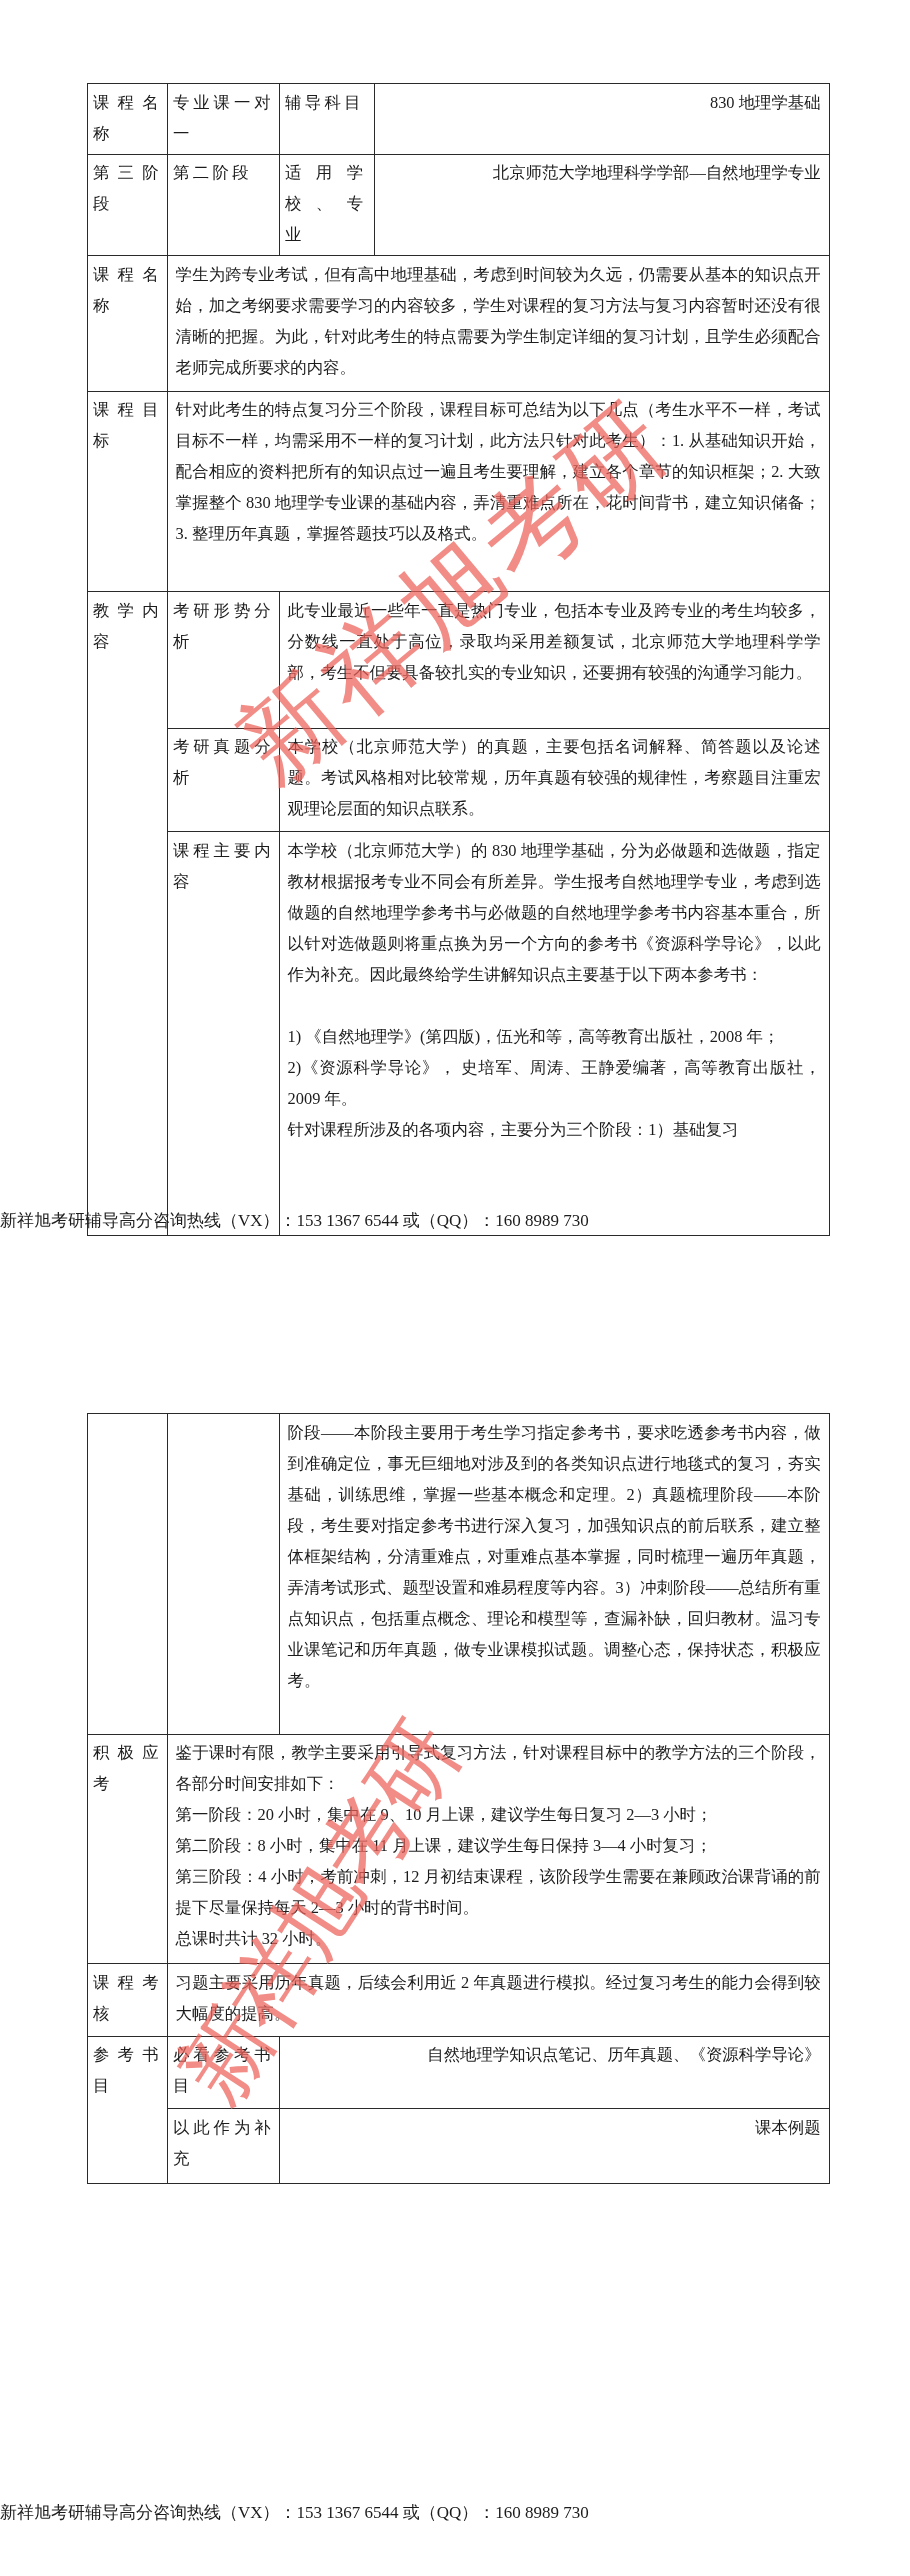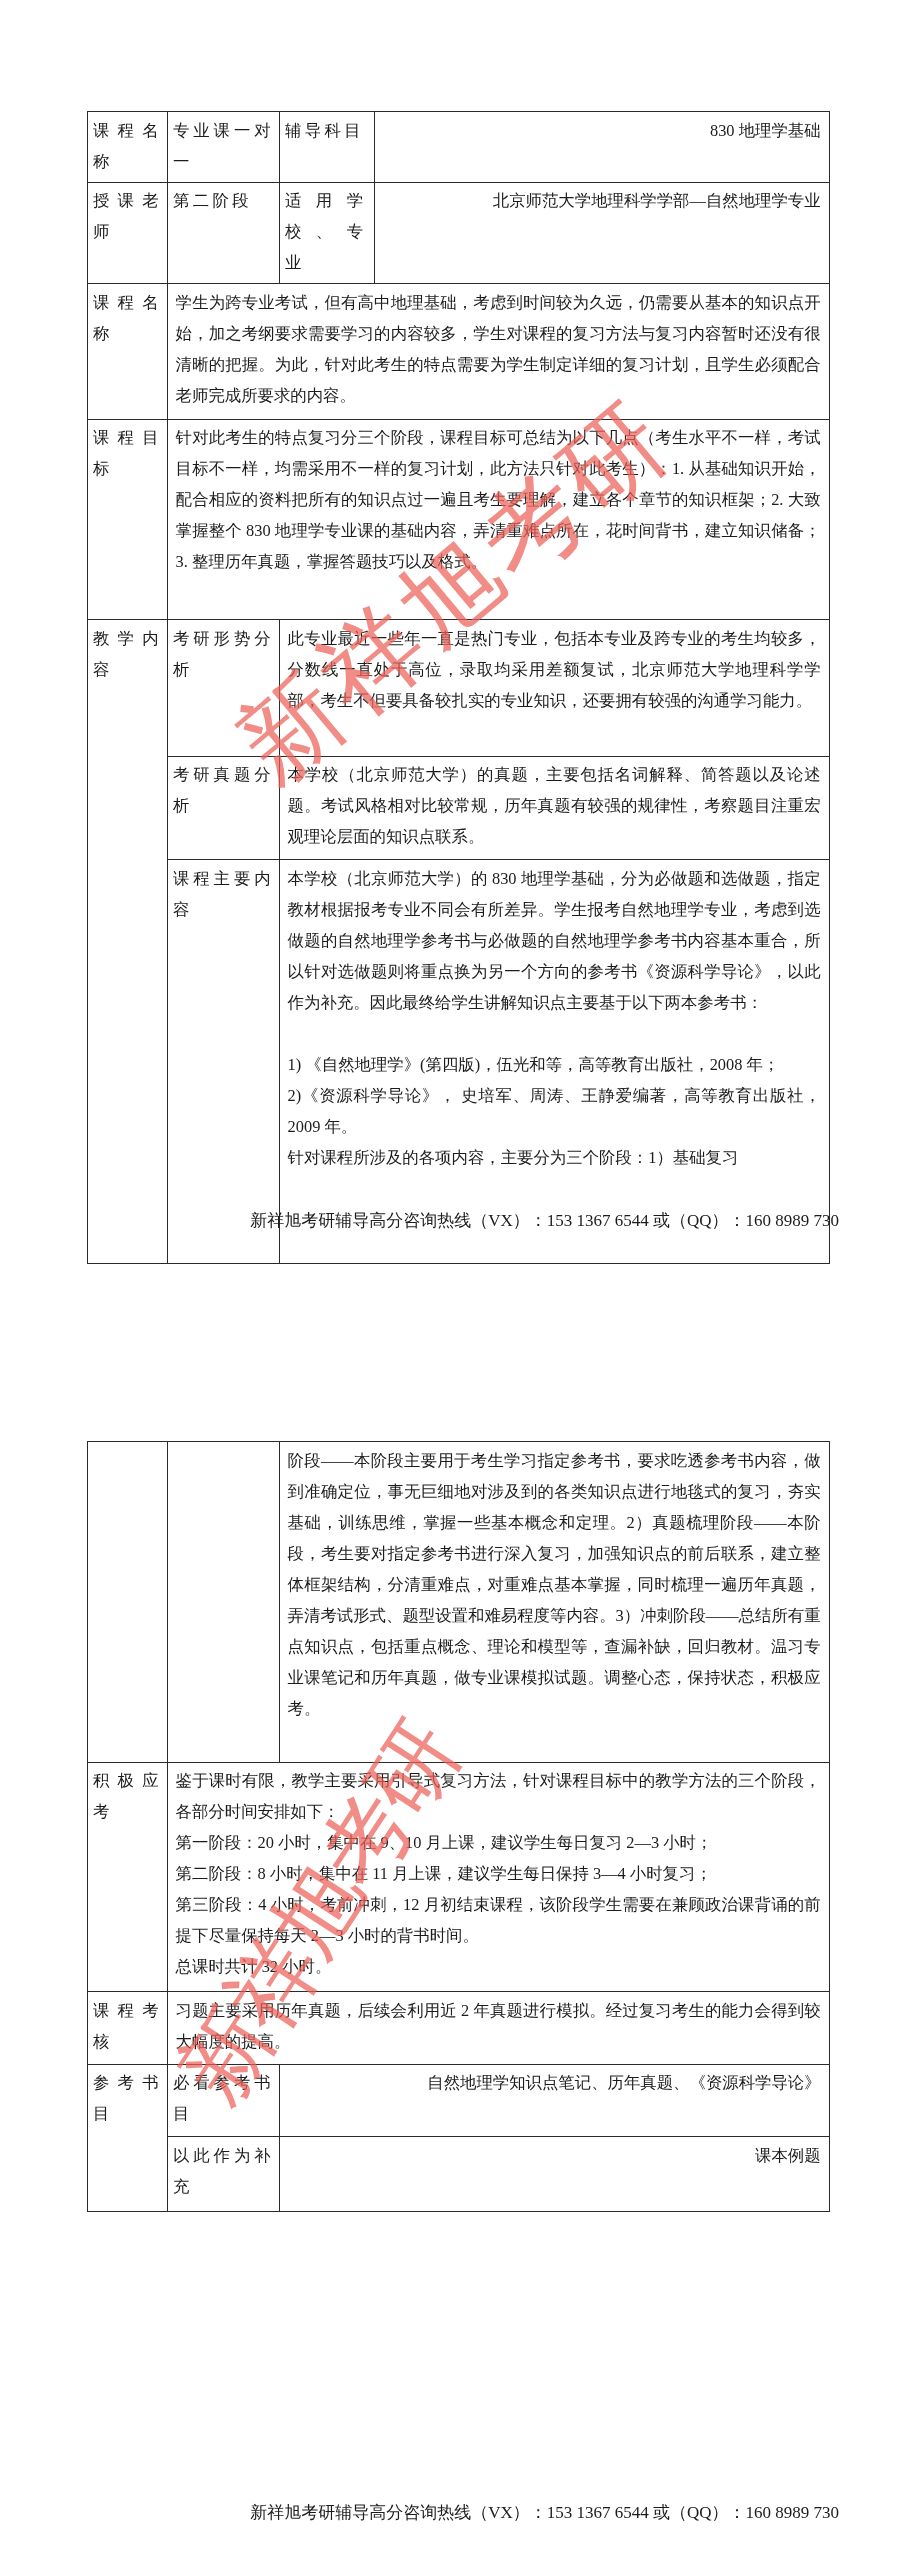--- a/index.html
+++ b/index.html
@@ -3,35 +3,35 @@
 <meta charset="utf-8">
 <style>
   html,body{margin:0;padding:0;}
   body{
     width:911px;height:2576px;position:relative;background:#ffffff;
     font-family:"Liberation Serif","DejaVu Serif",serif;color:#1c1c1c;
     overflow:hidden;
   }
   .doc-table{
     position:absolute;left:87px;width:742px;
-    border-collapse:collapse;table-layout:fixed;margin-top:28px;
+    border-collapse:collapse;table-layout:fixed;
   }
   .doc-table td{
     border:1.3px solid #2a2a2a;
     vertical-align:top;
     font-size:16.4px;line-height:31px;
     padding:2.5px 8.4px 5px 7.6px;
     text-align:justify;
   }
   td.hd{letter-spacing:3.4px;padding:2.5px 5px 5px 5px;}
   td.ls7{letter-spacing:5.9px;}
   td.ct{white-space:pre-wrap;}
   td.plain{text-align:right;}
   .footer{
-    position:absolute;left:12px;width:827px;text-align:right;
+    position:absolute;left:0;width:827px;text-align:left;
     font-size:17px;line-height:22px;color:#1c1c1c;
   }
   .wm{
     position:absolute;pointer-events:none;white-space:nowrap;z-index:6;
     font-family:"DejaVu Serif","Liberation Serif",serif;
     color:rgba(235,95,88,0.72);
   }
   .wm1{left:455px;top:593px;font-size:100px;letter-spacing:5px;
        transform:translate(-50%,-50%) rotate(-40deg);}
   .wm2{left:319px;top:1913px;font-size:89px;letter-spacing:-3.4px;
@@ -50,21 +50,21 @@
         <col style="width:455px">
       </colgroup>
     <tbody>
         <tr>
       <td class="hd">课程名称</td>
       <td class="hd">专业课一对一</td>
       <td class="hd">辅导科目</td>
       <td class="plain">830 地理学基础</td>
     </tr>
     <tr>
-      <td class="hd">授课老师</td>
+      <td class="hd">第三阶段</td>
       <td class="hd">第二阶段</td>
       <td class="hd ls7">适用学校、专业</td>
       <td class="plain">北京师范大学地理科学学部—自然地理学专业</td>
     </tr>
     <tr>
       <td class="hd">课程名称</td>
       <td class="ct" colspan="3" style="height:127px">学生为跨专业考试，但有高中地理基础，考虑到时间较为久远，仍需要从基本的知识点开始，加之考纲要求需要学习的内容较多，学生对课程的复习方法与复习内容暂时还没有很清晰的把握。为此，针对此考生的特点需要为学生制定详细的复习计划，且学生必须配合老师完成所要求的内容。</td>
     </tr>
     <tr>
       <td class="hd">课程目标</td>

